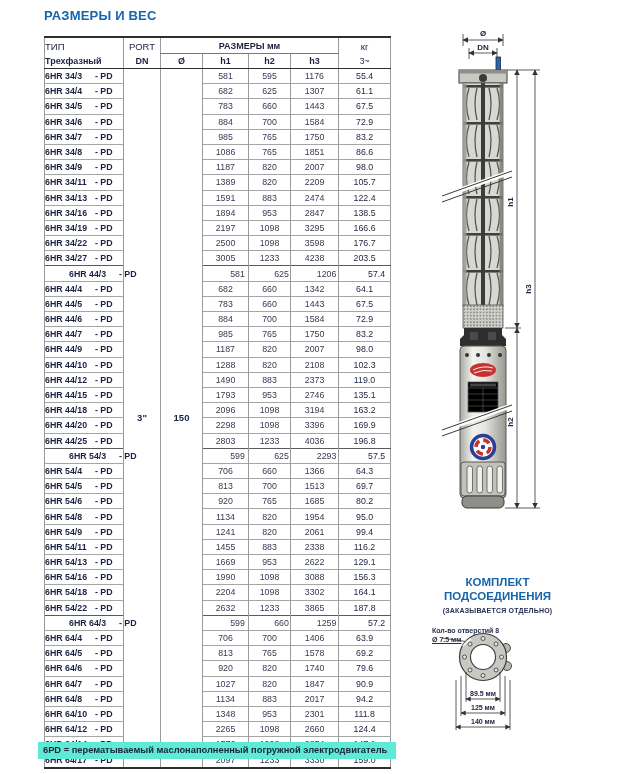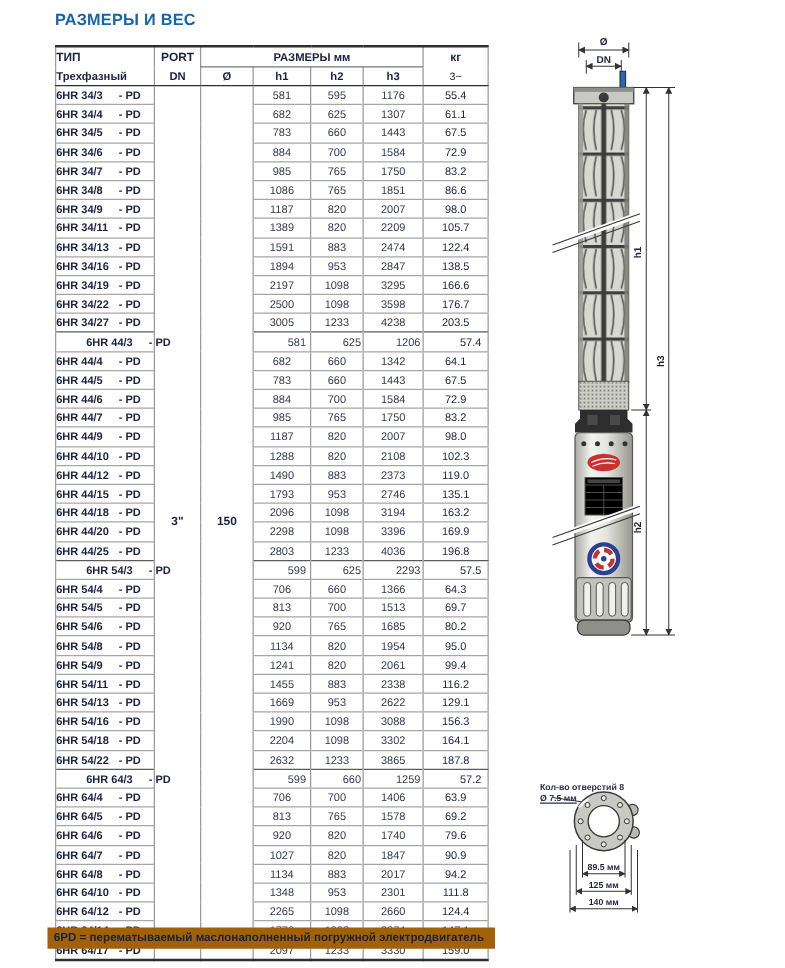--- a/index.html
+++ b/index.html
@@ -6,35 +6,35 @@
   body{width:628px;height:774px;background:#ffffff;font-family:"Liberation Sans",sans-serif;position:relative;overflow:hidden;color:#1b2240;}
   .page{position:absolute;inset:0;}
   .page-title{position:absolute;left:44px;top:8px;font-size:13px;font-weight:bold;color:#1565ad;letter-spacing:.2px;}
 
   
   table.dims{position:absolute;left:44px;top:36px;width:346px;border-collapse:collapse;table-layout:fixed;
     border-top:2px solid #2f2f2f;border-bottom:2px solid #2f2f2f;border-left:1px solid #9b9b9b;border-right:1px solid #9b9b9b;}
   table.dims th,table.dims td{border-left:1px solid #9b9b9b;padding:0;vertical-align:middle;}
   table.dims thead th{border-bottom:1px solid #2f2f2f;font-size:9px;color:#1b2240;}
   th.hd-type{text-align:left;padding-left:5px;}
-  th.hd-type .l1,th.hd-port .l1,th.hd-kg .l1{font-weight:bold;font-size:9.5px;line-height:15px;}
+  th.hd-type .l1,th.hd-port .l1,th.hd-kg .l1{font-weight:normal;font-size:9.5px;line-height:15px;}
   th.hd-type .l2,th.hd-port .l2{font-weight:bold;font-size:9px;line-height:14px;}
   th.hd-kg .l2{font-weight:normal;font-size:8.5px;line-height:14px;}
   th.hd-dims{font-weight:bold;font-size:9px;height:15px;border-bottom:1px solid #777 !important;}
   th.hd-sub{font-weight:bold;font-size:9px;height:14px;}
   tbody td{height:14.2px;font-size:8.8px;text-align:center;color:#343a50;border-top:1px solid #a6a6a6;}
   tbody tr:first-child td{border-top:none;}
   tbody tr.gs td{border-top:1px solid #5a5a5a;padding-left:24px;}
   td.t{text-align:left;padding-left:5px;font-weight:bold;color:#1b2240;font-size:8.8px;white-space:nowrap;}
   td.t .m{display:inline-block;width:50px;}
   td.t .s{display:inline-block;}
   td.kg{font-weight:normal;color:#1b2240;}
   td.merge{font-weight:bold;color:#1b2240;font-size:9.5px;background:#fff;}
 
-  .footnote{position:absolute;left:38px;top:742px;width:358px;height:17px;background:#a16207;
+  .footnote{position:absolute;left:38px;top:742px;width:358px;height:17px;background:#5eead4;
     font-size:9.3px;font-weight:bold;color:#1b2240;line-height:17px;padding-left:5px;box-sizing:border-box;white-space:nowrap;}
 
   
   svg text{font-family:"Liberation Sans",sans-serif;}
   .pump-svg{position:absolute;left:418px;top:26px;}
   .kit-head{position:absolute;left:415px;top:575px;width:165px;text-align:center;}
   .kit-head .t1,.kit-head .t2{font-size:11.5px;font-weight:bold;color:#1565ad;line-height:14px;}
   .kit-head .sub{font-size:7px;font-weight:bold;color:#27304f;margin-top:4px;letter-spacing:.2px;}
   .callout{position:absolute;left:432px;top:626px;font-size:7px;font-weight:bold;color:#27304f;line-height:9px;}
   .callout .u{text-decoration:underline;}
@@ -517,20 +517,25 @@
       <line x1="87" y1="482" x2="122" y2="482"></line>
       <line x1="99" y1="44" x2="99" y2="302" marker-start="url(#ar)" marker-end="url(#ar)"></line>
       <line x1="99" y1="302" x2="99" y2="482" marker-start="url(#ar)" marker-end="url(#ar)"></line>
       <line x1="117" y1="44" x2="117" y2="482" marker-start="url(#ar)" marker-end="url(#ar)"></line>
     </g>
     <text transform="rotate(-90 95 176)" x="95" y="176" text-anchor="middle" font-size="8" font-weight="bold" fill="#1b2240">h1</text>
     <text transform="rotate(-90 95 396)" x="95" y="396" text-anchor="middle" font-size="8" font-weight="bold" fill="#1b2240">h2</text>
     <text transform="rotate(-90 113 263)" x="113" y="263" text-anchor="middle" font-size="8" font-weight="bold" fill="#1b2240">h3</text>
   </svg>
 
+  <div class="kit-head">
+    <div class="t1">КОМПЛЕКТ</div>
+    <div class="t2">ПОДСОЕДИНЕНИЯ</div>
+    <div class="sub">(ЗАКАЗЫВАЕТСЯ ОТДЕЛЬНО)</div>
+  </div>
 
   <div class="callout">
     <div>Кол-во отверстий 8</div>
     <div class="u">Ø 7.5 мм</div>
   </div>
 
   <svg class="flange-svg" width="120" height="125" viewBox="0 0 120 125">
     <defs>
       <marker id="ar2" viewBox="0 0 10 10" refX="9" refY="5" markerWidth="6.5" markerHeight="6.5" orient="auto-start-reverse">
         <path d="M0,0 L10,5 L0,10 z" fill="#333"></path>

